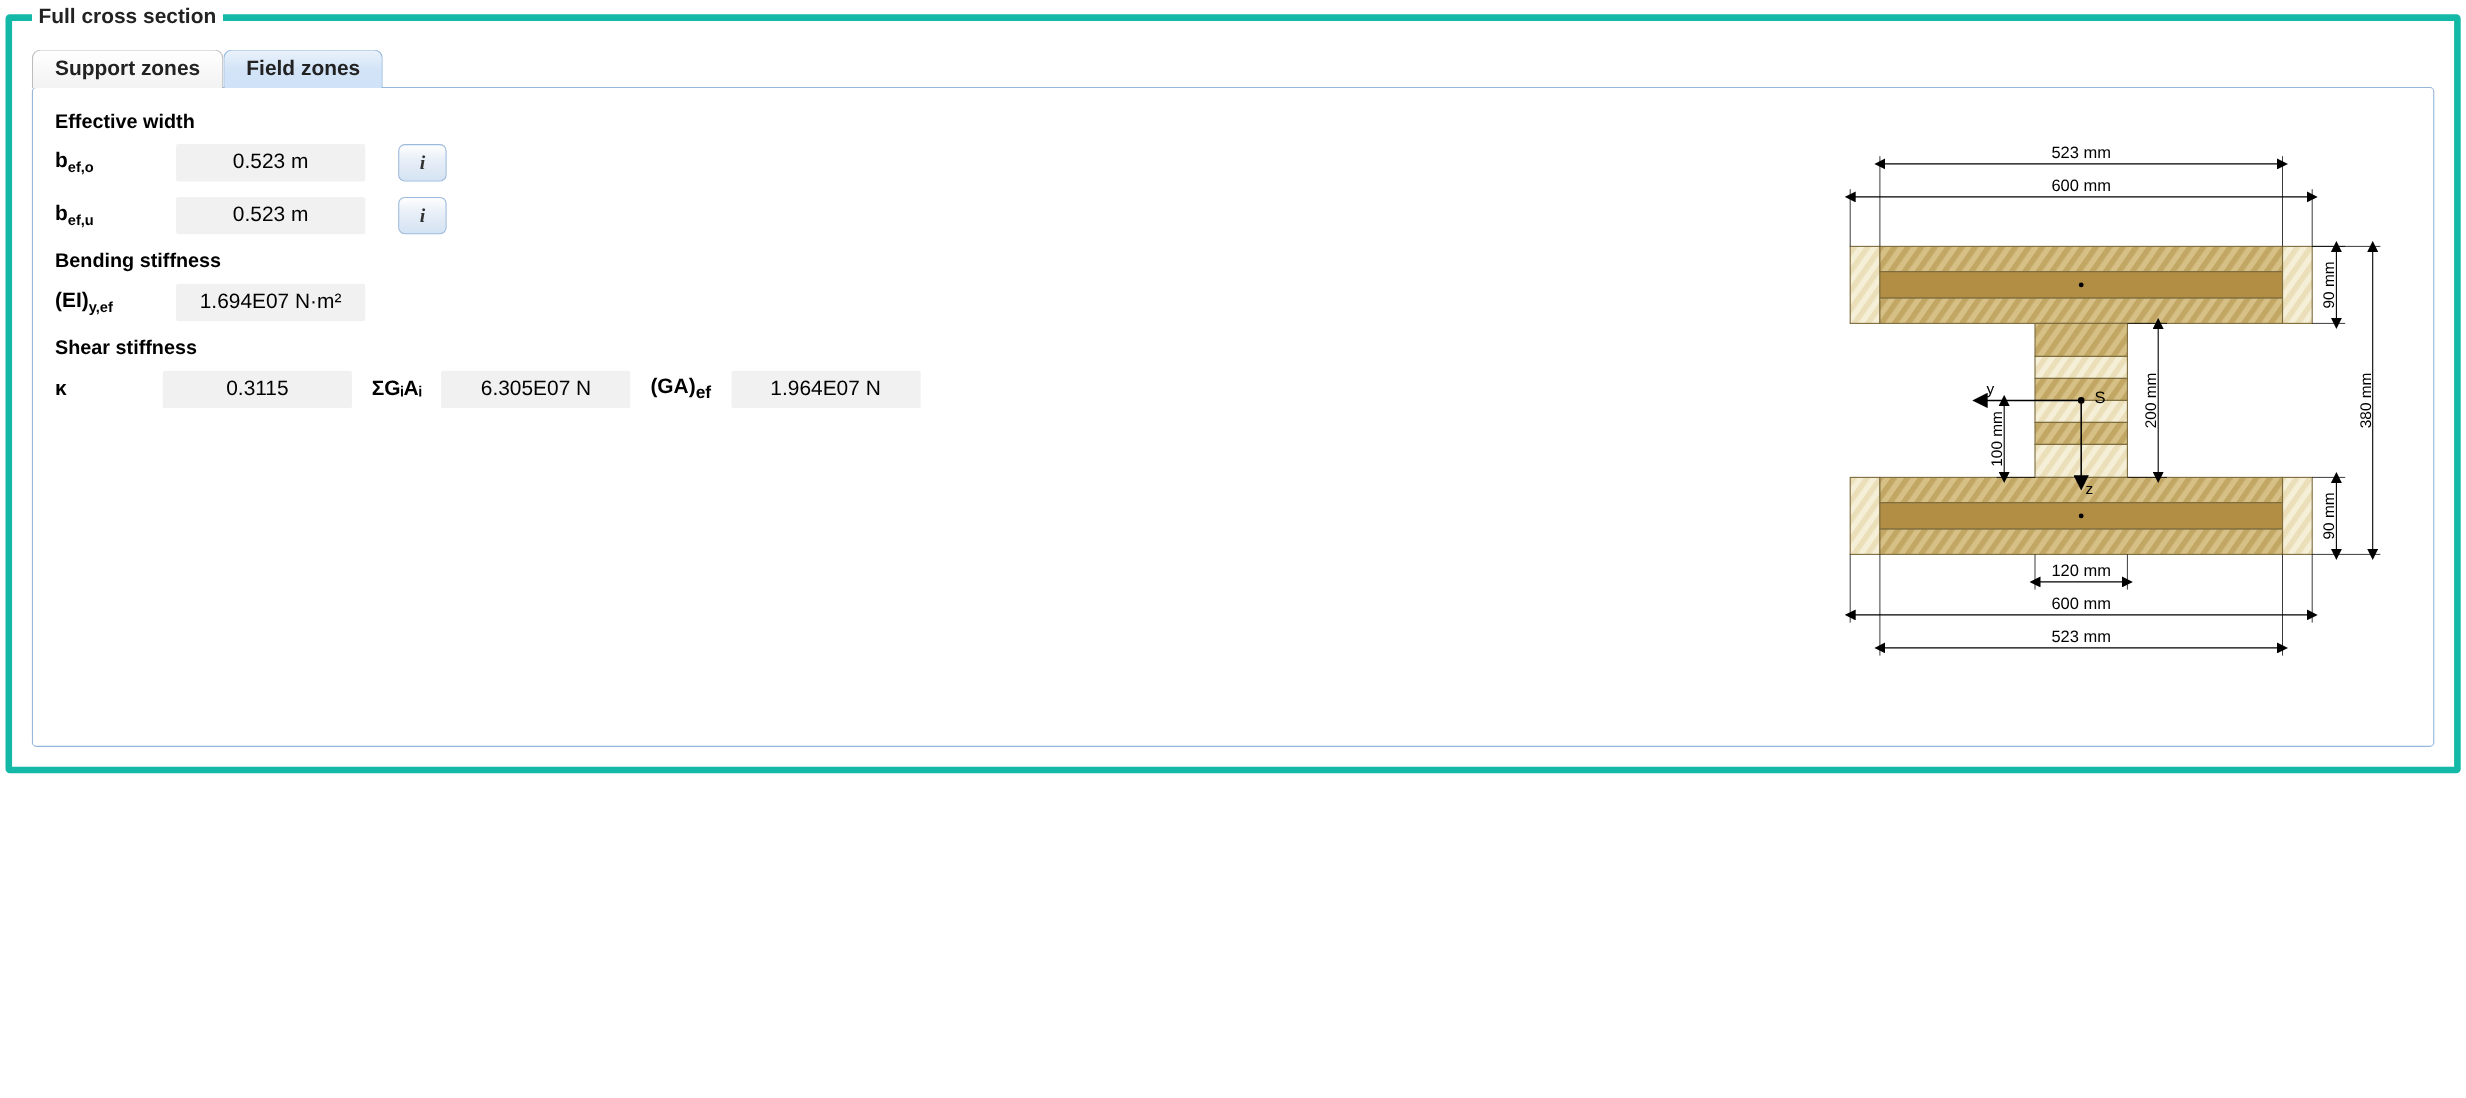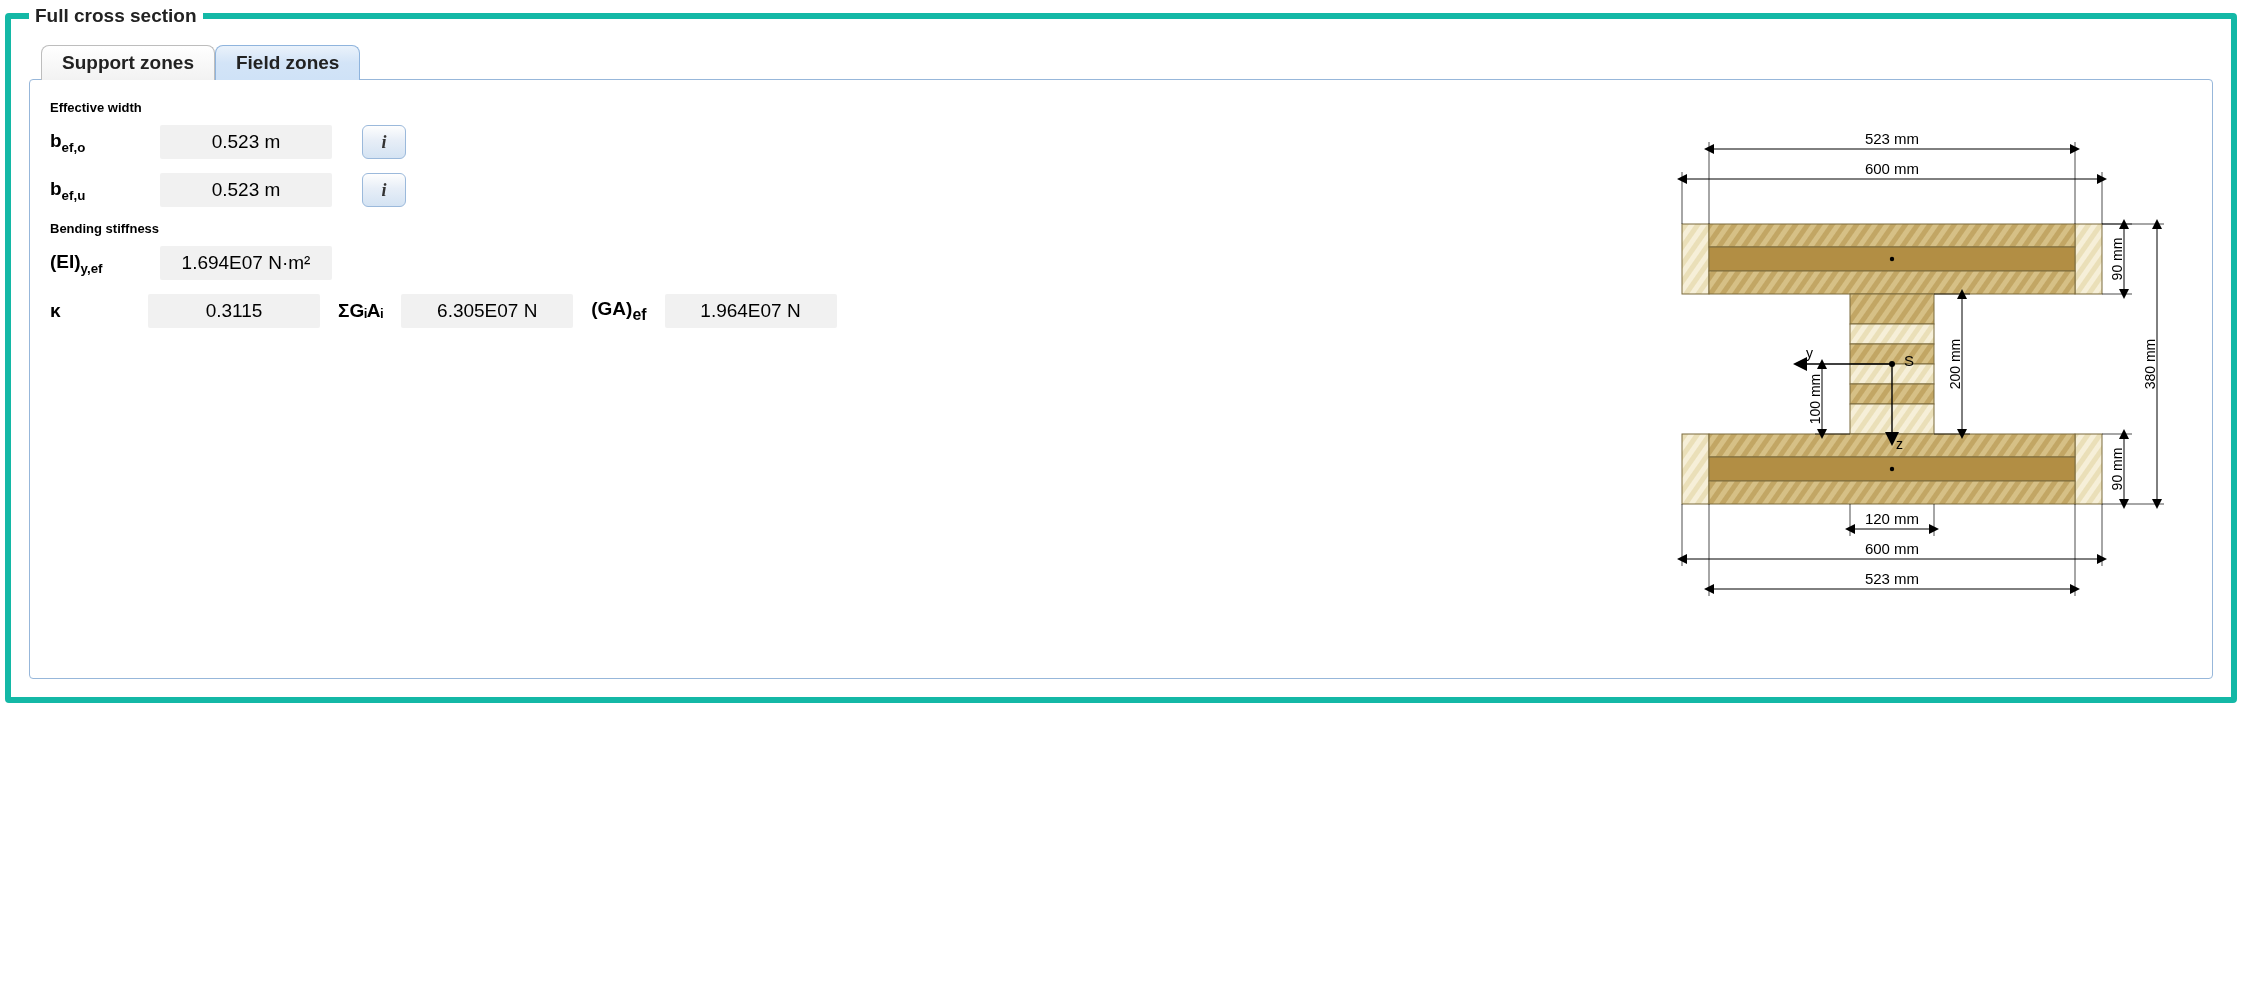--- a/index.html
+++ b/index.html
@@ -19,21 +19,20 @@
   }
   fieldset.main > legend {
     padding: 0 6px;
     font-weight: 700;
     color: #222;
   }
   .tabs-row {
     display: flex;
     align-items: flex-end;
     margin-top: 18px;
-    margin-left: 12px;
     position: relative;
     z-index: 2;
   }
   .tab {
     position: relative;
     padding: 6px 20px 6px 20px;
     font-weight: 700;
     color: #222;
     border: 1px solid #97b7da;
     border-bottom: none;
@@ -60,21 +59,21 @@
     display: flex;
     gap: 40px;
     align-items: flex-start;
     min-height: 600px;
   }
   .left-col { flex: 1 1 auto; }
   .right-col { flex: 0 0 540px; }
 
   h4.sec {
     margin: 6px 0 10px 0;
-    font-size: 13px;
+    font-size: 18px;
     font-weight: 700;
   }
   .form-row {
     display: flex;
     align-items: center;
     gap: 30px;
     margin-bottom: 14px;
   }
   .lbl {
     width: 80px;
@@ -150,20 +149,21 @@
 
       <h4 class="sec">Bending stiffness</h4>
 
       <div class="form-row">
         <div class="lbl">
           <span>(EI)</span><sub>y,ef</sub>
         </div>
         <div class="val-box">1.694E07 N·m²</div>
       </div>
 
+      <h4 class="sec">Shear stiffness</h4>
 
       <div class="shear-row">
         <span class="lbl2" style="width:80px">κ</span>
         <div class="val-box">0.3115</div>
 
         <span class="lbl2">ΣGᵢAᵢ</span>
         <div class="val-box">6.305E07 N</div>
 
         <span class="lbl2">
           <span>(GA)</span><sub>ef</sub>

